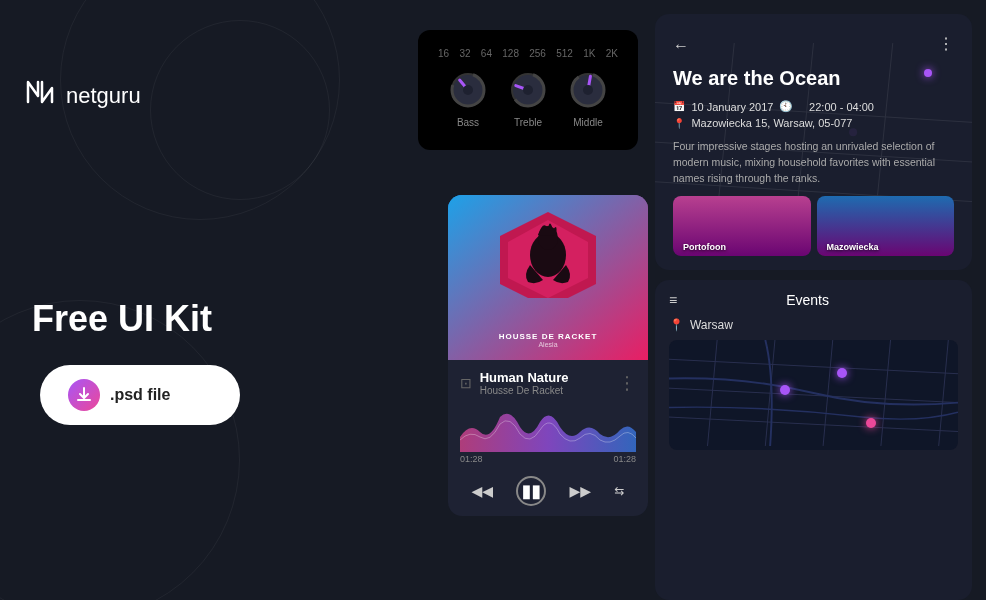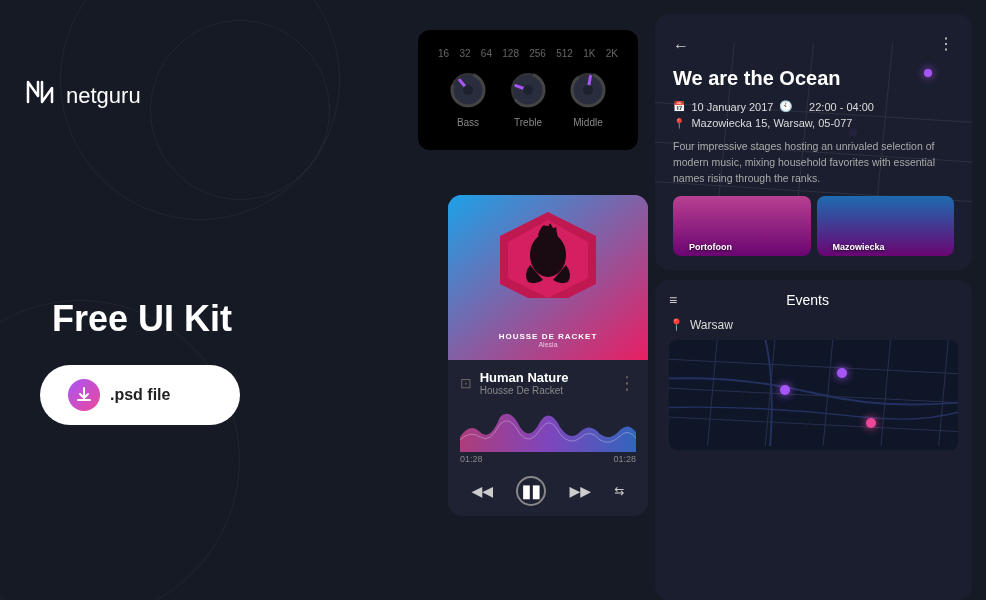--- a/index.html
+++ b/index.html
@@ -35,21 +35,21 @@
     .logo-area {
       display: flex;
       align-items: center;
       gap: 10px;
       margin-bottom: 30px;
     }
 
     .tagline-area {
       position: absolute;
       bottom: 140px;
-      left: 52px;
+      left: 32px;
     }
 
     .tagline-main {
       color: white;
       font-size: 36px;
       font-weight: 700;
       line-height: 1.2;
     }
 
     .tagline-sub {
@@ -365,21 +365,21 @@
       border-radius: 8px;
       overflow: hidden;
       position: relative;
     }
 
     .thumb-bg {
       width: 100%;
       height: 100%;
       display: flex;
       align-items: flex-end;
-      padding: 4px 16px;
+      padding: 4px 10px;
     }
 
     .thumb-label {
       color: white;
       font-size: 9px;
       font-weight: 600;
       text-shadow: 0 1px 3px rgba(0,0,0,0.8);
     }
 
     .thumb1 {

